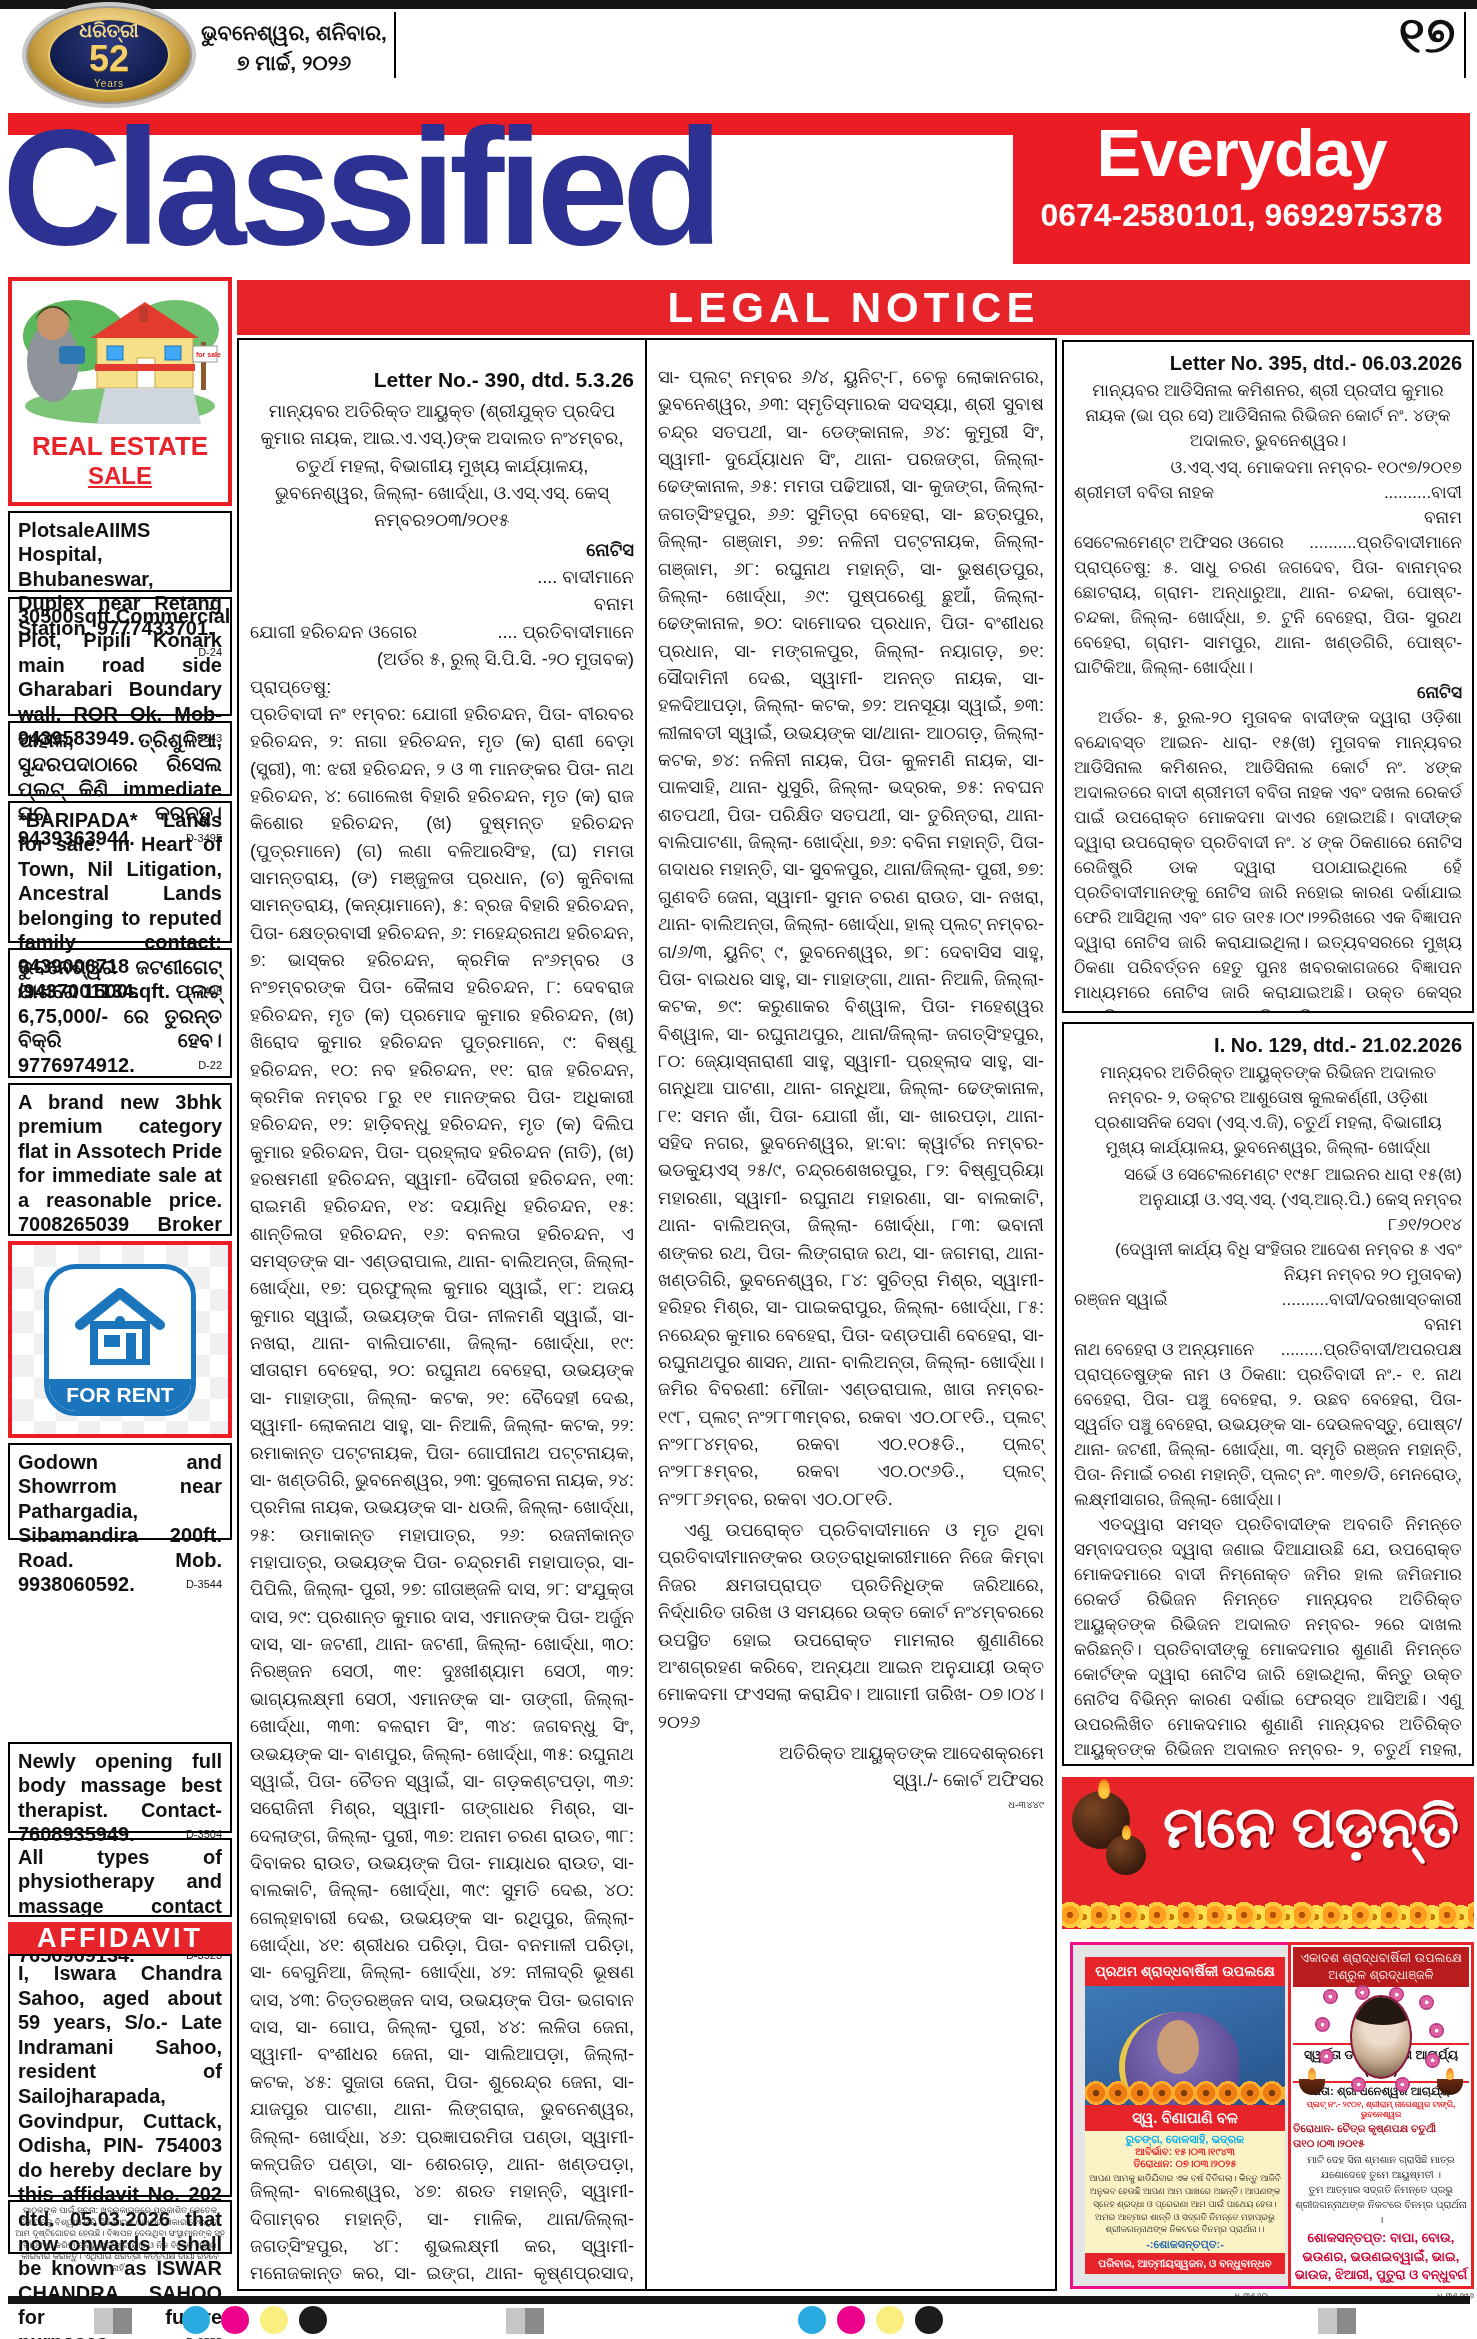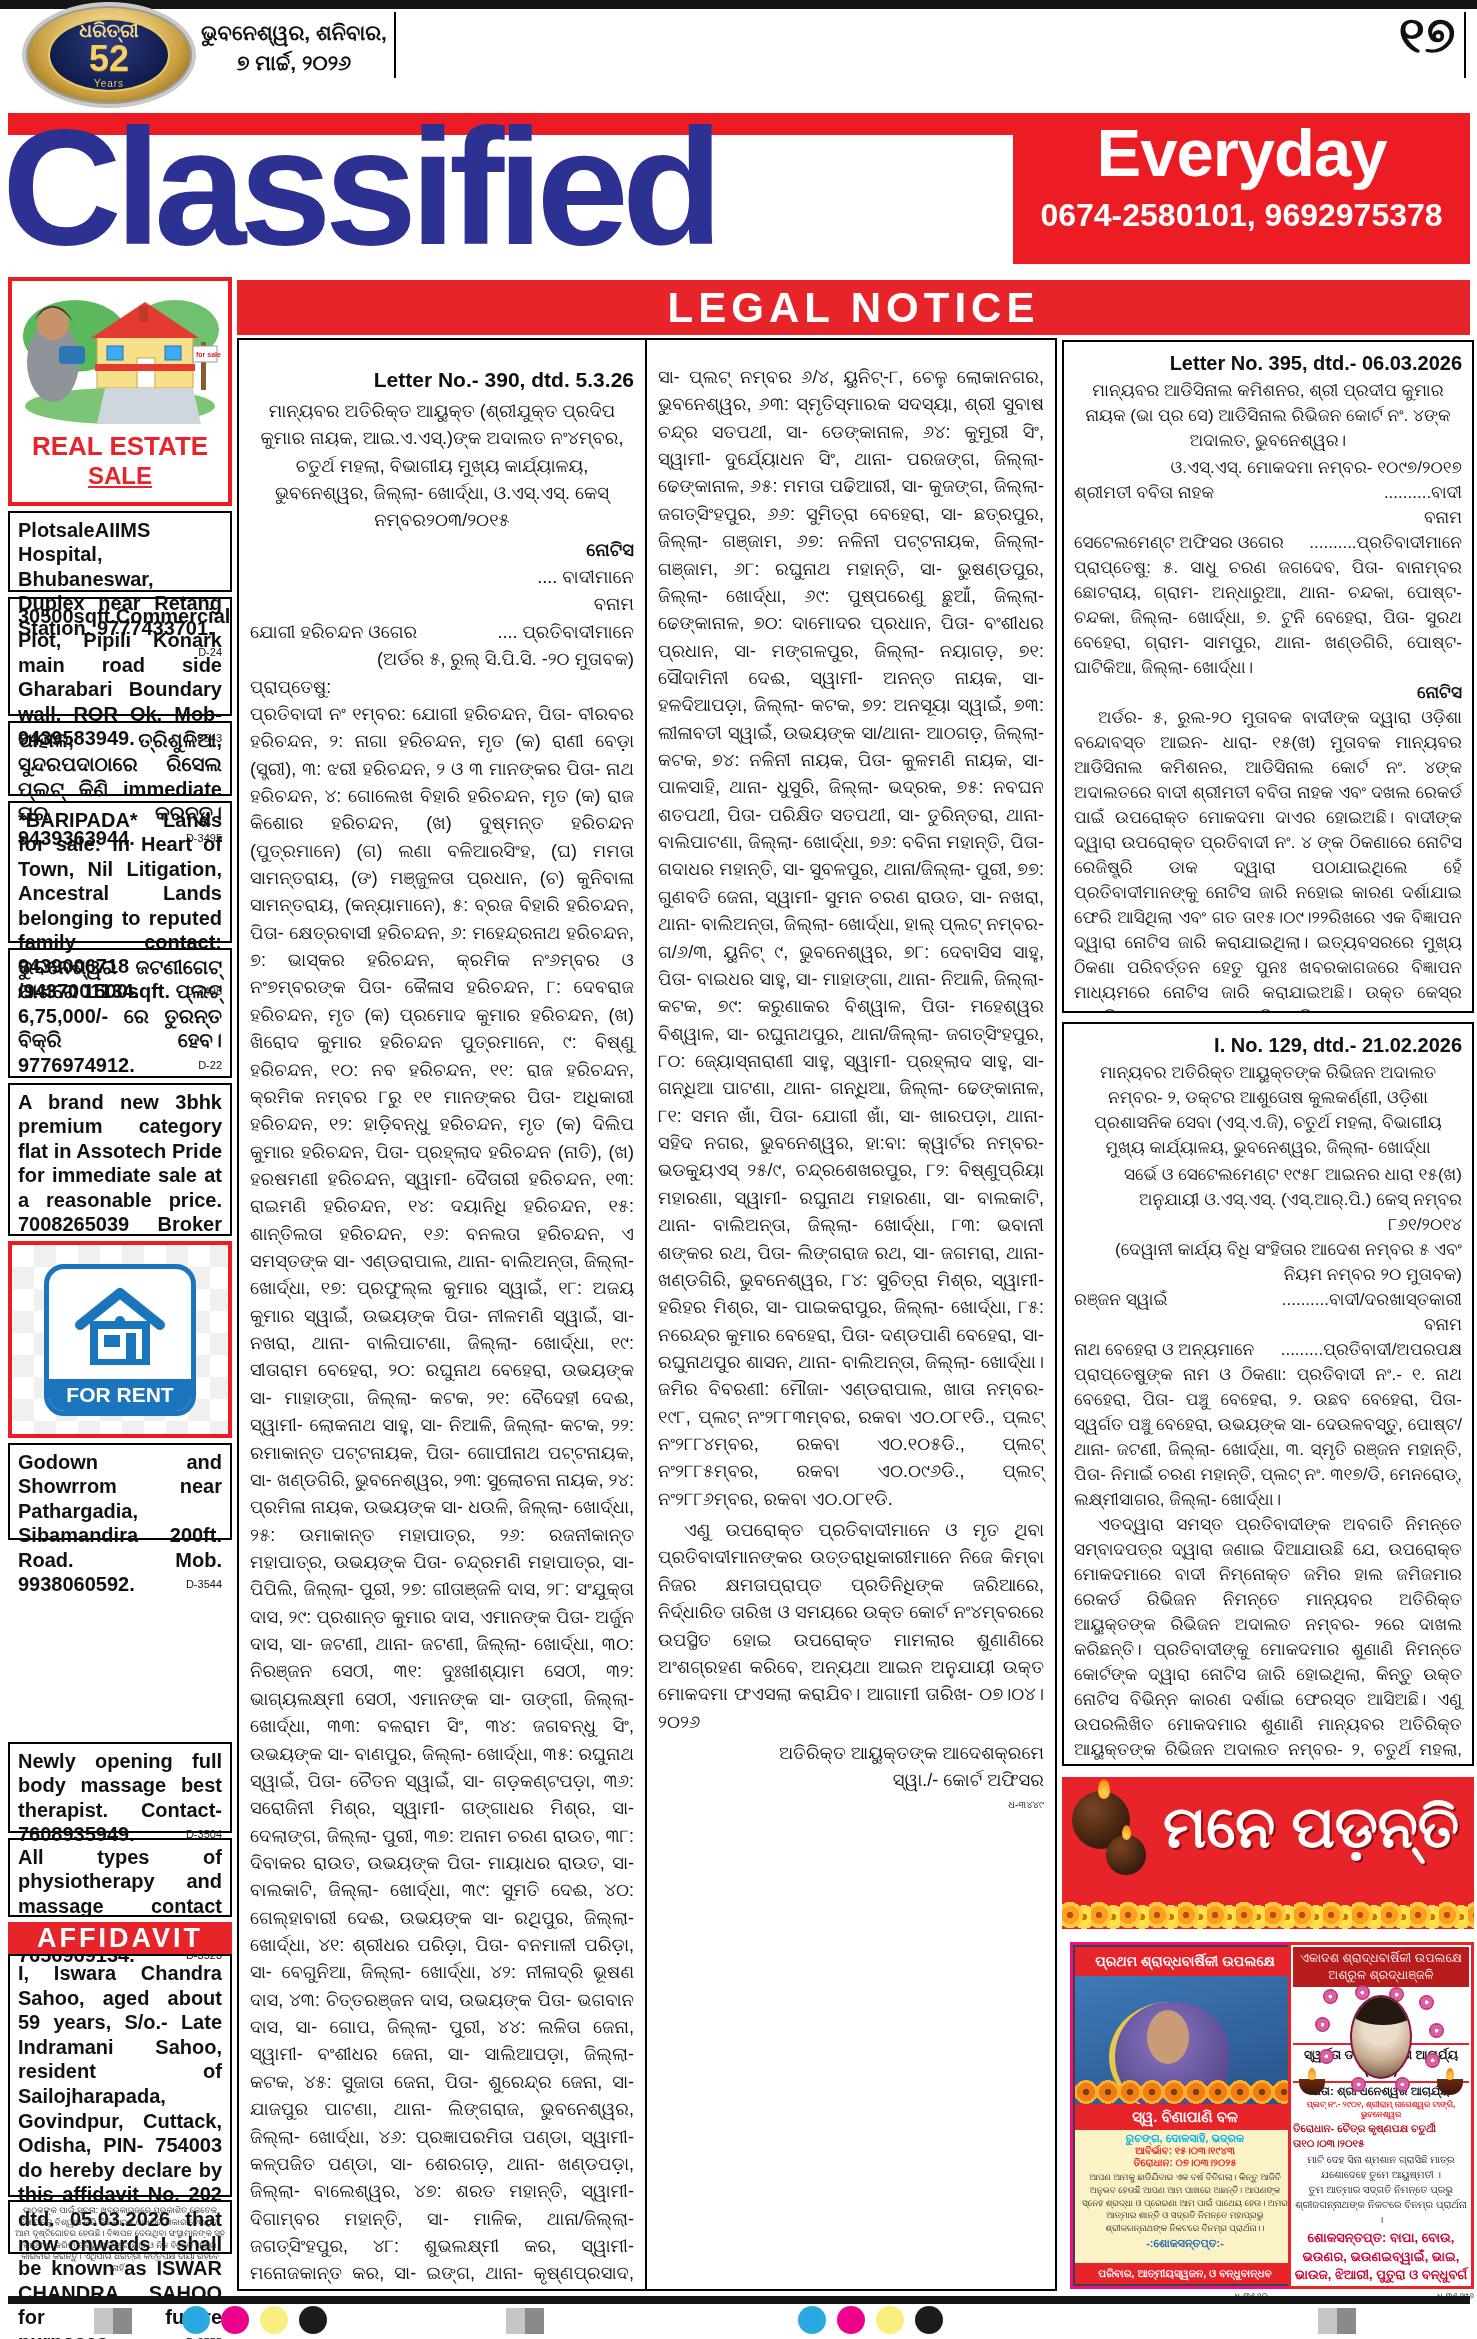--- a/index.html
+++ b/index.html
@@ -51,21 +51,21 @@
   .re-title { font-size:26px; font-weight:bold; color:#e8242b; text-align:center; line-height:1.2; margin-top:3px; }
   .re-sub { font-size:24px; font-weight:bold; color:#e8242b; text-align:center; text-decoration:underline; }
   .ad-plotsale { top:511px; height:81px; }
   .ad-sqft { top:597px; height:119px; }
   .ad-pahal { top:721px; height:75px; }
   .ad-baripada { top:801px; height:142px; }
   .ad-jatni { top:948px; height:130px; }
   .ad-3bhk { top:1083px; height:153px; }
   .rent-box { top:1241px; height:197px; border:4px solid #ec1c24;
     background:repeating-conic-gradient(#f0f0f0 0% 25%, #ffffff 0% 50%) 0 0/44px 44px; display:flex; align-items:center; justify-content:center; }
-  .rent-app { width:152px; height:152px; border:5px solid #1b75bc; border-radius:20px; background:#fff; overflow:hidden;
+  .rent-app { width:152px; height:152px; border:5px solid #1b75bc; border-radius:32px; background:#fff; overflow:hidden;
     display:flex; flex-direction:column; }
   .rent-house { flex:1; display:flex; align-items:center; justify-content:center; }
   .rent-label { background:#1b75bc; color:#fff; font-size:21px; font-weight:bold; text-align:center; padding:4px 0; }
   .ad-godown { top:1443px; height:97px; }
   .health-box { top:1545px; height:192px; border:3px solid #ec1c24; background:#fff; padding:4px; position:absolute; }
   .health-label { position:absolute; left:14px; bottom:22px; color:#2ba8e0; font-size:27px; }
   .ad-newly { top:1742px; height:91px; }
   .ad-physio { top:1838px; height:79px; }
   .affidavit-band { top:1922px; height:32px; background:#e8242b; color:#fff; font-size:27px; font-weight:bold;
     text-align:center; letter-spacing:3px; line-height:32px; }
@@ -96,22 +96,22 @@
     font-size:58px; font-weight:bold; text-shadow:2px 2px 0 #8c0d12; }
   .diya-ball { position:absolute; border-radius:50%; background:radial-gradient(circle at 35% 30%, #7a4522, #3a1d0e 70%); }
   .diya-flame { position:absolute; width:12px; height:20px; border-radius:50% 50% 50% 50%/60% 60% 40% 40%;
     background:radial-gradient(circle at 50% 70%, #ffd54d, #f79b1d 70%, #d4611a); }
   .garland { position:absolute; left:0; right:0; bottom:0; height:30px;
     background-image:
       radial-gradient(circle at 8px 16px, #b35300 0 3px, #ff9e1f 3px 9px, #ffc93e 9px 13px, rgba(0,0,0,0) 13px),
       radial-gradient(circle at 22px 18px, #c87a00 0 3px, #ffe14d 3px 8px, #ffd84d 8px 12px, rgba(0,0,0,0) 12px);
     background-size:29px 30px; background-repeat:repeat-x; }
 
-  .mem-left { left:1070px; top:1942px; width:230px; height: 347px; border:3px solid #ef0e8a; background:#404040;
-    padding:2px; display:flex; flex-direction:column; }
+  .mem-left { left:1070px; top:1942px; width:230px; height: 347px; border:3px solid #ef0e8a; background:#e5e5e5;
+    padding:12px; display:flex; flex-direction:column; }
   .ml-head { background:#e8242b; color:#fff; font-size:14px; font-weight:bold; text-align:center; padding:6px 1px; }
   .ml-photo { height:128px; position:relative; background:linear-gradient(160deg,#3e79b8,#27538a); overflow:hidden; }
   .ml-shawl { position:absolute; left:34px; top:26px; width:120px; height:110px; border-radius:50% 45% 40% 50%;
     background:radial-gradient(circle at 45% 35%, #8a77c0, #5d4e96 65%, #473a78);
     border-left:6px solid #e8c84b; }
   .ml-face { position:absolute; left:72px; top:34px; width:42px; height:54px; border-radius:50%; background:#c99b76; }
   .ml-flowerrow { position:absolute; left:0; right:0; bottom:-2px; height:30px;
     background-image:radial-gradient(circle at 11px 16px, #7d3c00 0 3px, #f07d12 3px 9px, #ffab2e 9px 12px, rgba(0,0,0,0) 12px);
     background-size:22px 30px; background-repeat:repeat-x; }
   .ml-name { background:#e8242b; color:#fff; font-size:15px; font-weight:bold; text-align:center; padding:4px 0; }

